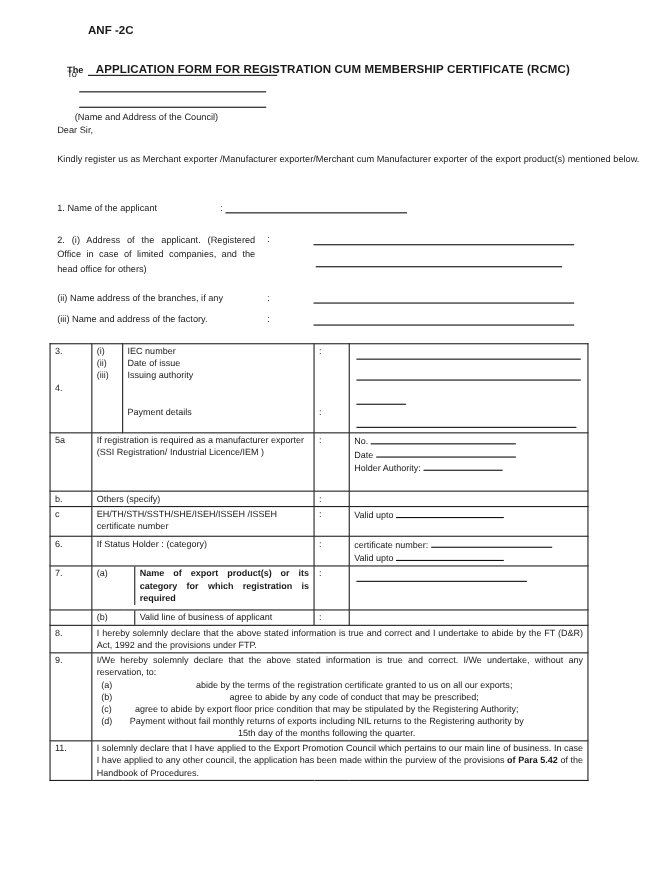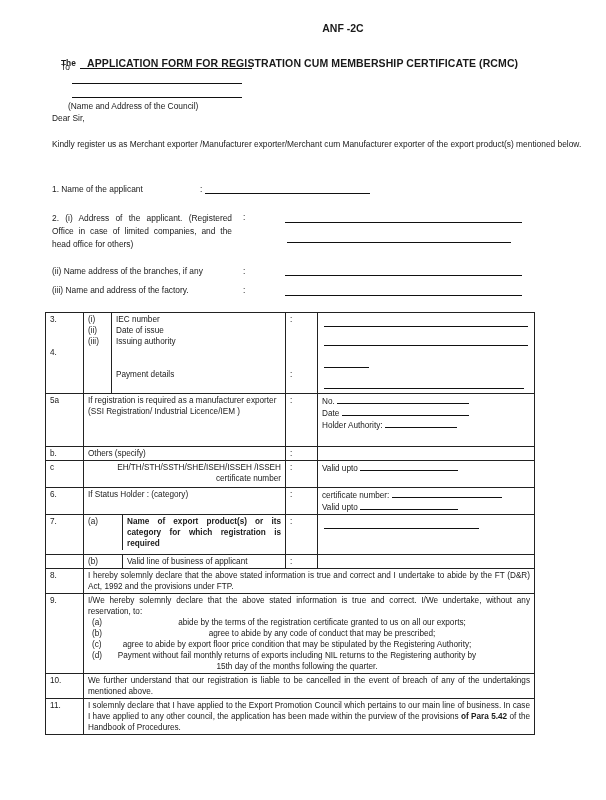--- a/index.html
+++ b/index.html
@@ -1,19 +1,19 @@
 <!DOCTYPE html>
 <html><head>
 <meta charset="utf-8">
 <style>
   html, body { margin:0; padding:0; background:#ffffff; }
   body { width:606px; height:800px; position:relative; overflow:hidden;
          font-family:"Liberation Sans", sans-serif; color:#1a1a1a; font-size:8.4px; }
   .abs { position:absolute; white-space:nowrap; }
-  .title1 { left:0; width:606px; text-align:center; top:22px; font-size:10.5px; font-weight:bold; padding-left:80px; box-sizing:border-box; }
+  .title1 { left:0; width:606px; text-align:left; top:22px; font-size:10.5px; font-weight:bold; padding-left:80px; box-sizing:border-box; }
   .title2 { left:87px; top:33px; font-size:10.5px; font-weight:bold; letter-spacing:0.1px;margin-top:24px; }
   .line { position:absolute; height:0; border-top:1px solid #111; }
   .justify { position:absolute; white-space:normal; text-align:justify; line-height:13px; }
   table.form { position:absolute; left:45px; top:312px; width:489px; border-collapse:collapse; table-layout:fixed; }
   table.form td { border:1px solid #222; vertical-align:top; padding:1px 4px; line-height:11px; font-size:8.2px; }
   .fill { display:inline-block; border-bottom:1px solid #111; height:8px; vertical-align:baseline; }
   .rl { border-bottom:1px solid #111; height:0; margin:0; }
   .para { text-align:justify; }
   .list { display:flex; margin-left:4px; }
   .list .k { width:22px; flex:none; }
@@ -109,21 +109,21 @@
 
   <tr style="height:13px;">
     <td>b.</td>
     <td colspan="2">Others (specify)</td>
     <td>:</td>
     <td></td>
   </tr>
 
   <tr style="height:27px;">
     <td>c</td>
-    <td colspan="2" style="white-space:normal;text-align:right;">EH/TH/STH/SSTH/SHE/ISEH/ISSEH /ISSEH certificate number</td>
+    <td colspan="2" style="white-space:normal;">EH/TH/STH/SSTH/SHE/ISEH/ISSEH /ISSEH certificate number</td>
     <td>:</td>
     <td>
       <span>Valid upto</span> <span class="fill" style="width:98px;"></span>
     </td>
   </tr>
 
   <tr style="height:27px;">
     <td>6.</td>
     <td colspan="2">If Status Holder : (category)</td>
     <td>:</td>
@@ -180,23 +180,19 @@
             <span class="k">(c)</span>
             <span class="v" style="padding-right:50px;">agree to abide by export floor price condition that may be stipulated by the Registering Authority;</span>
           </div>
       <div class="list">
             <span class="k">(d)</span>
             <span class="v" style="padding-right:50px;">Payment without fail monthly returns of exports including NIL returns to the Registering authority by 15th day of the months following the quarter.</span>
           </div>
     </td>
   </tr>
 
-  <tr>
-    <td>10.</td>
-    <td colspan="4" class="para">We further understand that our registration is liable to be cancelled in the event of breach of any of the undertakings mentioned above.</td>
-  </tr>
 
   <tr>
     <td>11.</td>
     <td colspan="4" class="para"><span>I solemnly declare that I have applied to the Export Promotion Council which pertains to our main line of business. In case I have applied to any other council, the application has been made within the purview of the provisions </span><b>of Para 5.42</b><span> of the Handbook of Procedures.</span></td>
   </tr>
 </tbody>
   </table>
 
 </body></html>

